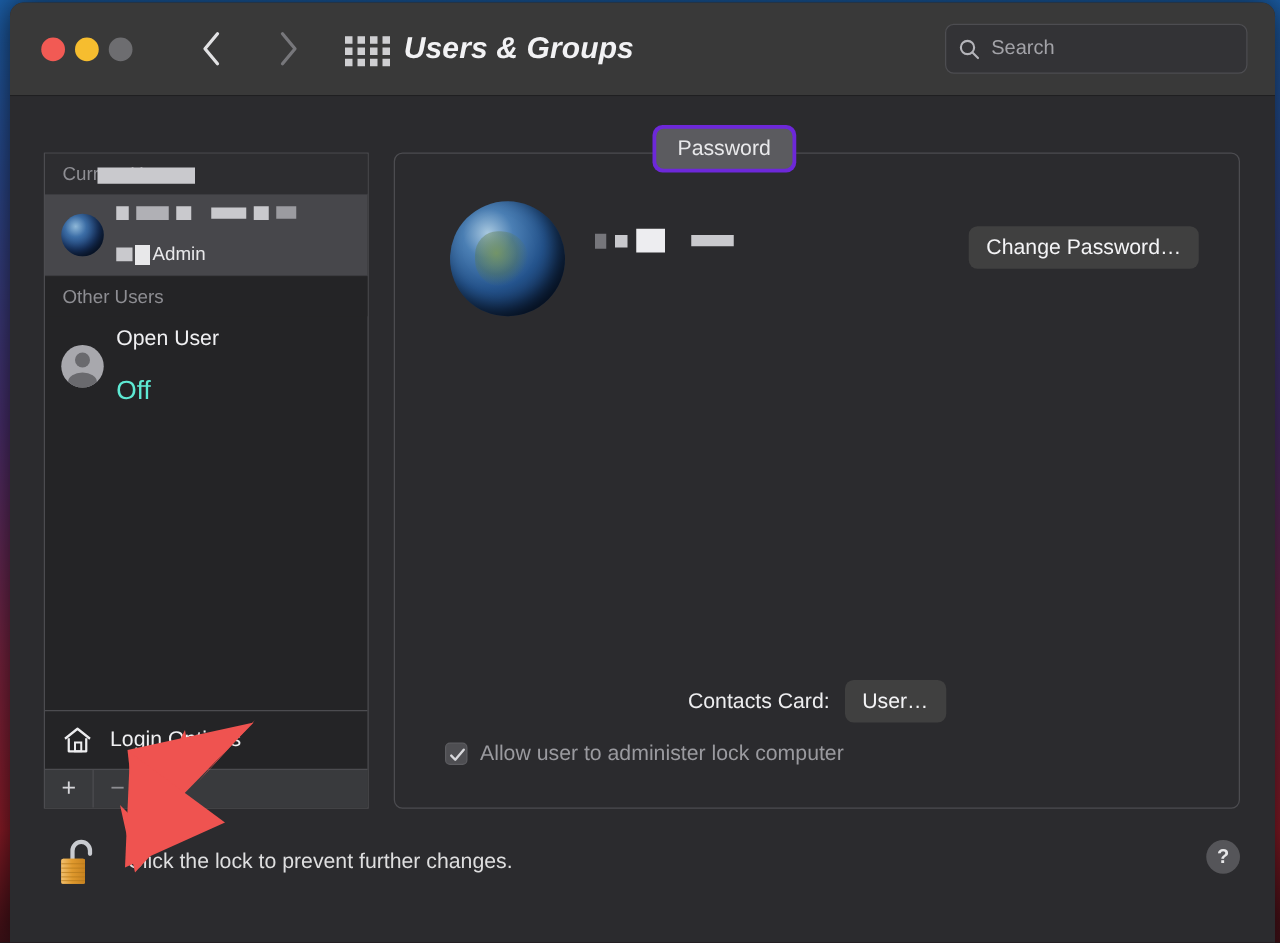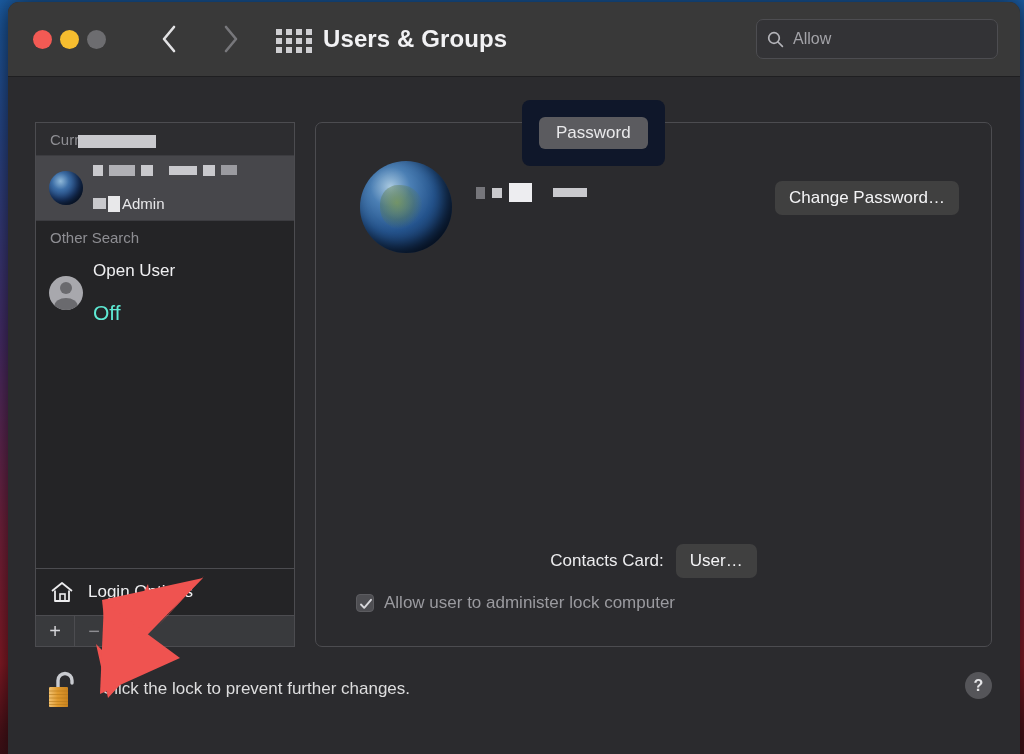--- a/index.html
+++ b/index.html
@@ -29,21 +29,21 @@
   .lights { position:absolute; left:25px; top:28px; display:flex; gap:8px; }
   .light { width:19px; height:19px; border-radius:50%; }
   .light.red{background:#f25a54;} .light.yellow{background:#f6bd2f;} .light.grey{background:#6d6d70;}
   .nav { position:absolute; left:148px; top:20px; display:flex; gap:35px; align-items:center; }
   .chev { width:26px; height:34px; display:block; }
   .grid-icon { position:absolute; left:268px; top:27px; width:38px; }
   .grid-icon .gr { display:grid; grid-template-columns:repeat(4,1fr); gap:3px; width:37px; }
   .grid-icon .gd { width:6px; height:6px; background:#cfcfd2; }
   .win-title {
     position:absolute; left:315px; top:23px;
-    font-size:24px; font-weight:bold; color:#f2f2f4; letter-spacing:.1px;
+    font-size:24px; font-weight:bold; color:#f2f2f4; letter-spacing:.1px;font-style:italic;
   }
   .search-box {
     position:absolute; right:22px; top:17px; width:242px; height:40px;
     border:1px solid #4d4d51; border-radius:7px;
     background:#333336; display:flex; align-items:center; padding:0 10px;
   }
   .search-box svg { flex:none; }
   .search-ph { margin-left:9px; font-size:16px; color:#a3a3a8; }
   
   .body { position:relative; width:100%; height:677px; background:#2b2b2e; }
@@ -101,21 +101,21 @@
   }
   .addrem .btn.minus { color:#8d8d92; }
   .addrem .rest { flex:1; }
   
   .panel {
     position:absolute; left:307px; top:45px; right:28px; height:525px;
     border:1px solid #4c4c50; border-radius:7px; background:#2b2b2e;
   }
   .tabs {
     position:absolute; left:514px; top:23px; display:flex;
-    background:#0f172a; border-radius:8px; padding:17px; z-index:5;
+    background:#6d28d9; border-radius:8px; padding:3px; z-index:5;
   }
   .tab {
     padding:6px 17px; font-size:17px; color:#e9e9eb; border-radius:6px;
   }
   .tab.active { background:#5b5b5f; }
   .acct-row {
     position:absolute; left:44px; top:38px; right:32px;
     display:flex; align-items:flex-start;
   }
   .avatar-lg {
@@ -207,21 +207,21 @@
       </div>
     </div>
 
     <div class="win-title">Users &amp; Groups</div>
 
     <div class="search-box">
       <svg width="17" height="17" viewBox="0 0 17 17" fill="none">
         <circle cx="7" cy="7" r="5.3" stroke="#b4b4b9" stroke-width="1.7"></circle>
         <path d="M11 11 L15.4 15.4" stroke="#b4b4b9" stroke-width="1.7" stroke-linecap="round"></path>
       </svg>
-      <span class="search-ph">Allow</span>
+      <span class="search-ph">Search</span>
     </div>
   </div>
 
   <div class="body">
 
     <div class="sidebar">
 
       <div class="grp-header">
         <span>Current User</span>
         <span class="redact" style="width:78px;height:13px;margin-left:-62px;"></span>
@@ -240,21 +240,21 @@
           </div>
           <div class="u-sub">
             <span class="redact" style="width:13px;height:11px;"></span>
             <span class="redact" style="width:12px;height:16px;background:#e8e8ea;"></span>
             <span>Admin</span>
           </div>
         </div>
       </div>
 
       <div class="grp-header sub">
-        <span>Other Search</span>
+        <span>Other Users</span>
       </div>
 
       <div class="user-row plain">
         <div class="avatar-sm avatar-guest"></div>
         <div class="u-lines">
           <div class="guest-name">Open User</div>
           <div class="guest-off">Off</div>
         </div>
       </div>
 

